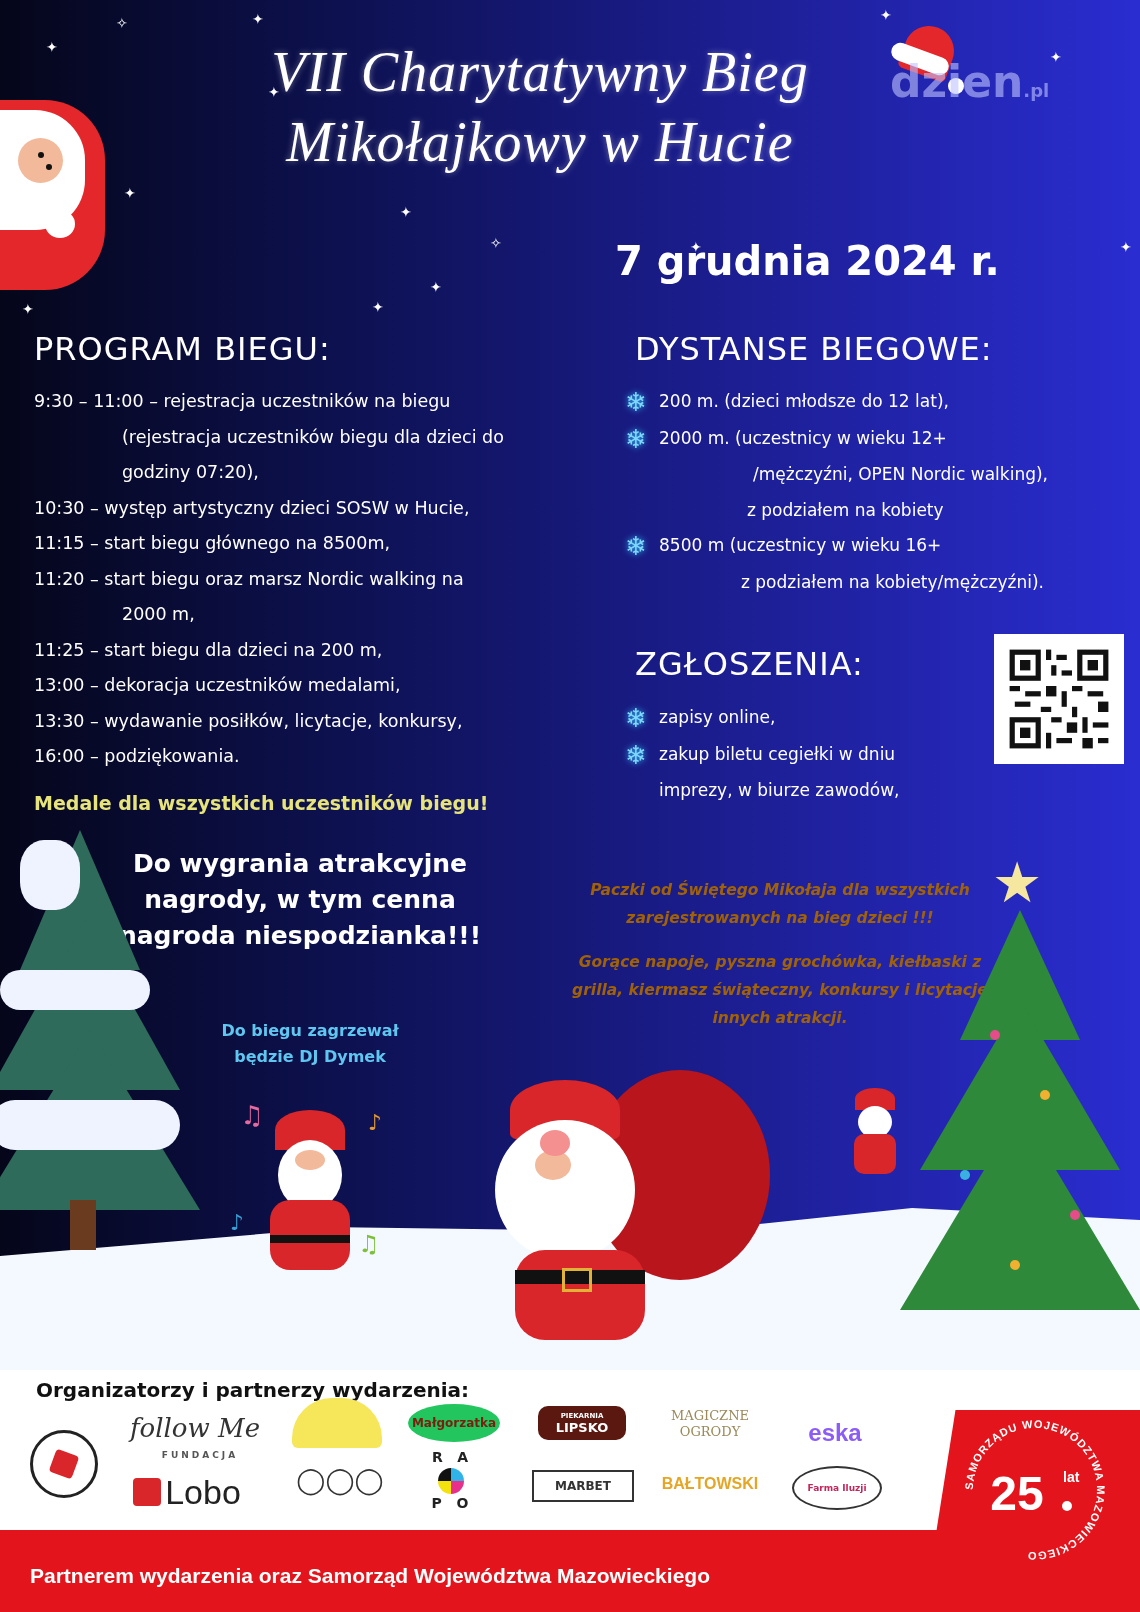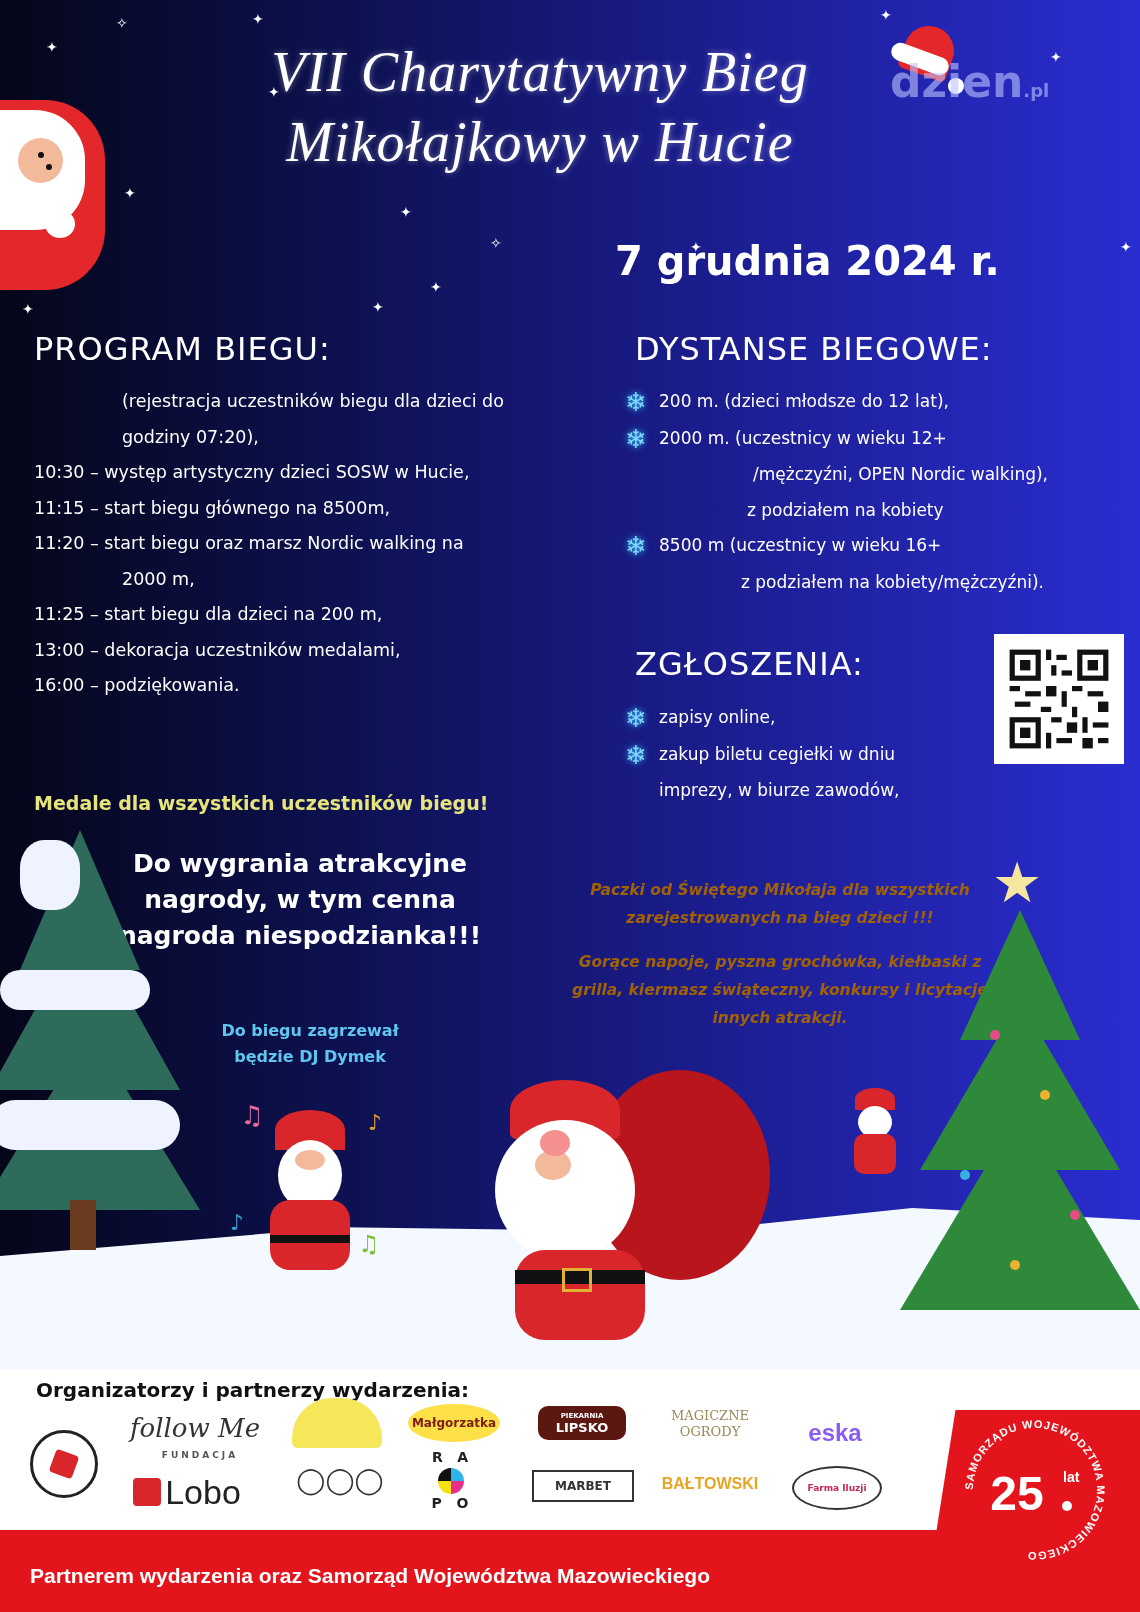--- a/index.html
+++ b/index.html
@@ -71,28 +71,30 @@
 </div>
 
 <div class="watermark">
   <span>dzien</span><small>.pl</small>
 </div>
 
 <div class="date">7 grudnia 2024 r.</div>
 
 <div class="h2" style="left:34px;top:330px">PROGRAM BIEGU:</div>
 <div class="prog">
+  <div>9:30 – 11:00 – rejestracja uczestników na biegu</div>
   <div class="ind">(rejestracja uczestników biegu dla dzieci do</div>
   <div class="ind">godziny 07:20),</div>
   <div>10:30 – występ artystyczny dzieci SOSW w Hucie,</div>
   <div>11:15 – start biegu głównego na 8500m,</div>
   <div>11:20 – start biegu oraz marsz Nordic walking na</div>
   <div class="ind">2000 m,</div>
   <div>11:25 – start biegu dla dzieci na 200 m,</div>
   <div>13:00 – dekoracja uczestników medalami,</div>
+  <div>13:30 – wydawanie posiłków, licytacje, konkursy,</div>
   <div>16:00 – podziękowania.</div>
 </div>
 <div class="medale">Medale dla wszystkich uczestników biegu!</div>
 
 <div class="h2" style="left:635px;top:330px">DYSTANSE BIEGOWE:</div>
 <div class="dist">
   <div><span class="flake">❄</span><span>200 m.  (dzieci młodsze do 12 lat),</span></div>
   <div><span class="flake">❄</span><span>2000 m. (uczestnicy w wieku 12+</span></div>
   <div style="padding-left:128px"><span>/mężczyźni, OPEN Nordic walking),</span></div>
   <div style="padding-left:122px"><span>z podziałem na kobiety</span></div>
@@ -225,21 +227,21 @@
   <div style="width:24px;height:24px;background:#d9262b;border-radius:4px;transform:rotate(20deg);"></div>
 </div>
 <div class="logo" style="left:110px;top:1408px;width:170px;height:40px;font-family:'DejaVu Serif',serif;font-style:italic;font-weight:normal;font-size:26px;color:#333;">follow Me</div>
 <div class="logo" style="left:150px;top:1448px;width:100px;height:14px;font-size:9px;letter-spacing:3px;color:#555;">FUNDACJA</div>
 <div class="logo" style="left:122px;top:1470px;width:130px;height:44px;font-family:'Liberation Sans',sans-serif;font-size:34px;font-weight:normal;color:#222;">
   <span style="display:inline-block;width:28px;height:28px;background:#d9262b;border-radius:4px;margin-right:4px;"></span>
     <span>Lobo</span>
 </div>
 <div class="logo" style="left:292px;top:1398px;width:90px;height:50px;background:#f5e65a;border-radius:40px 40px 6px 6px;"></div>
 <div class="logo" style="left:295px;top:1460px;width:90px;height:40px;font-size:26px;color:#333;">◯◯◯</div>
-<div class="logo" style="left:408px;top:1404px;width:92px;height:38px;background:#fde047;border-radius:50%;font-size:12px;color:#7a1f10;">Małgorzatka</div>
+<div class="logo" style="left:408px;top:1404px;width:92px;height:38px;background:#22c55e;border-radius:50%;font-size:12px;color:#7a1f10;">Małgorzatka</div>
 <div class="logo" style="left:415px;top:1448px;width:70px;height:18px;font-size:14px;color:#222;white-space:pre;">R   A</div>
 <div class="logo" style="left:438px;top:1468px;width:26px;height:26px;border-radius:50%;background:conic-gradient(#2fb3e8 0 25%,#e8308a 0 50%,#f4e20f 0 75%,#111 0);"></div>
 <div class="logo" style="left:415px;top:1494px;width:70px;height:18px;font-size:14px;color:#222;white-space:pre;">P   O</div>
 <div class="logo" style="left:538px;top:1406px;width:88px;height:34px;background:#5b1810;border-radius:10px;color:#fff;font-size:13px;flex-direction:column;">
   <span style="font-size:7px;">PIEKARNIA</span>
   <span>LIPSKO</span>
 </div>
 <div class="logo" style="left:532px;top:1470px;width:98px;height:28px;border:2px solid #333;font-size:12px;color:#333;">MARBET</div>
 <div class="logo" style="left:655px;top:1404px;width:110px;height:40px;flex-direction:column;font-family:'DejaVu Serif',serif;font-weight:normal;color:#9a8a5a;font-size:13px;line-height:16px;">
   <span>MAGICZNE</span>

